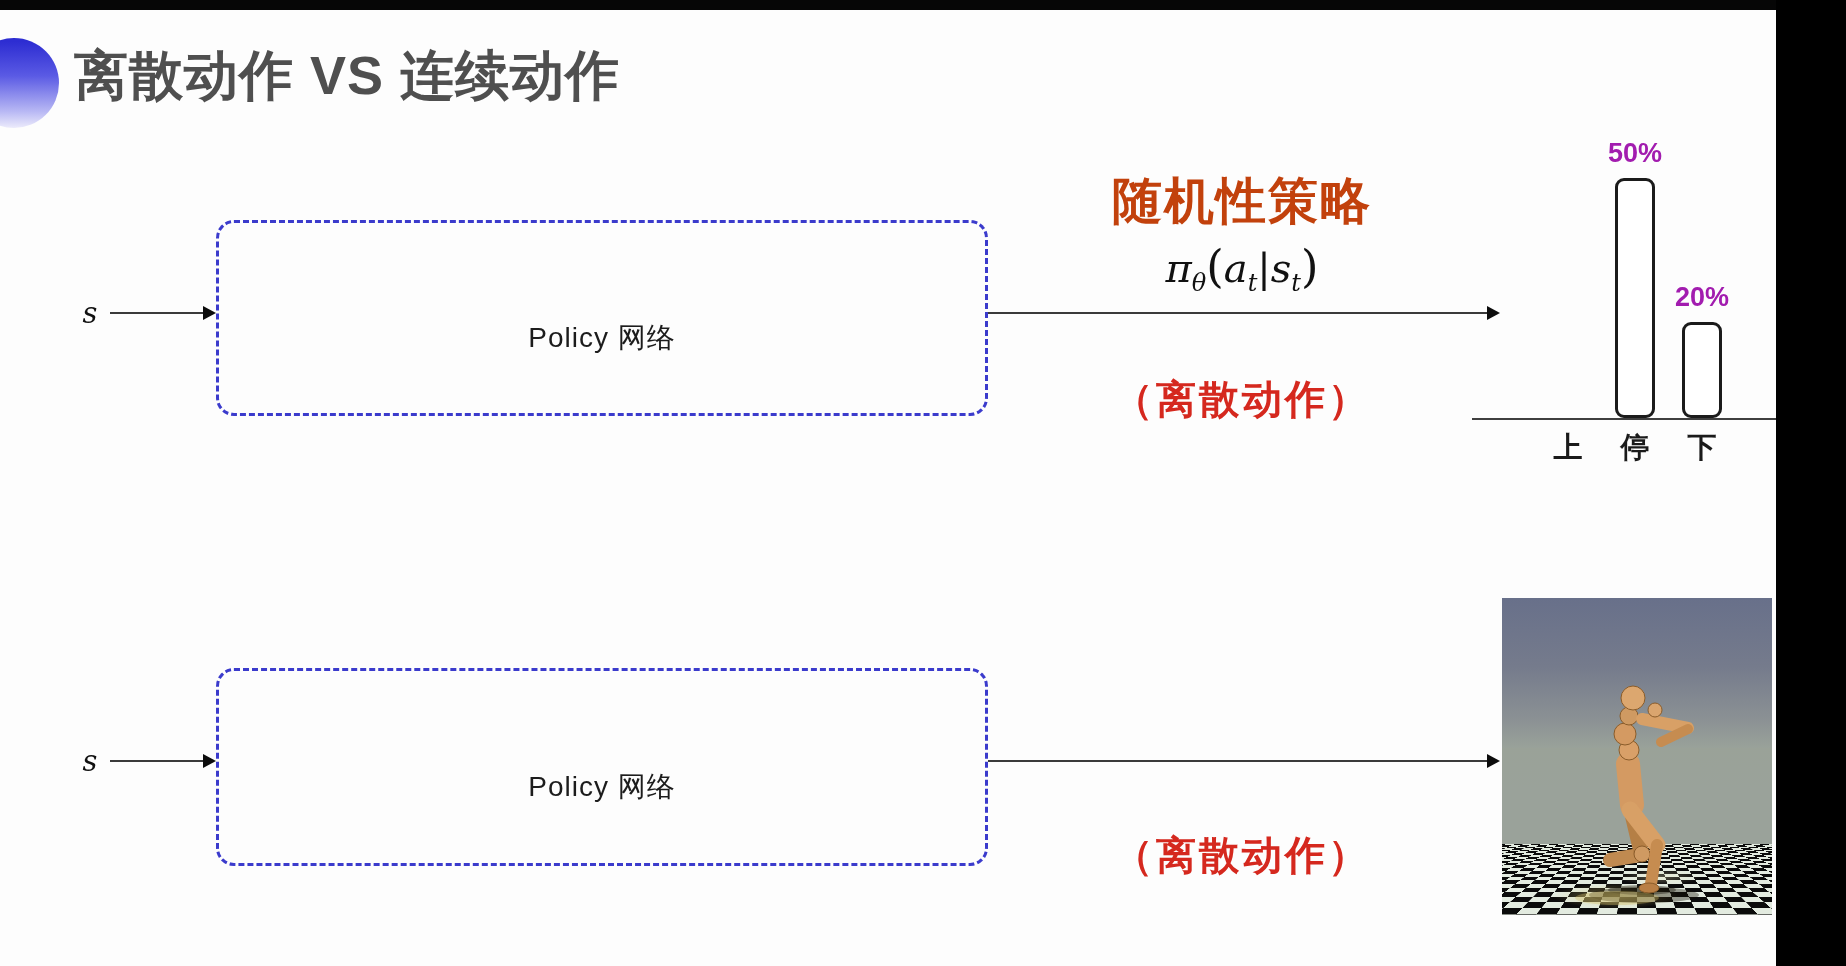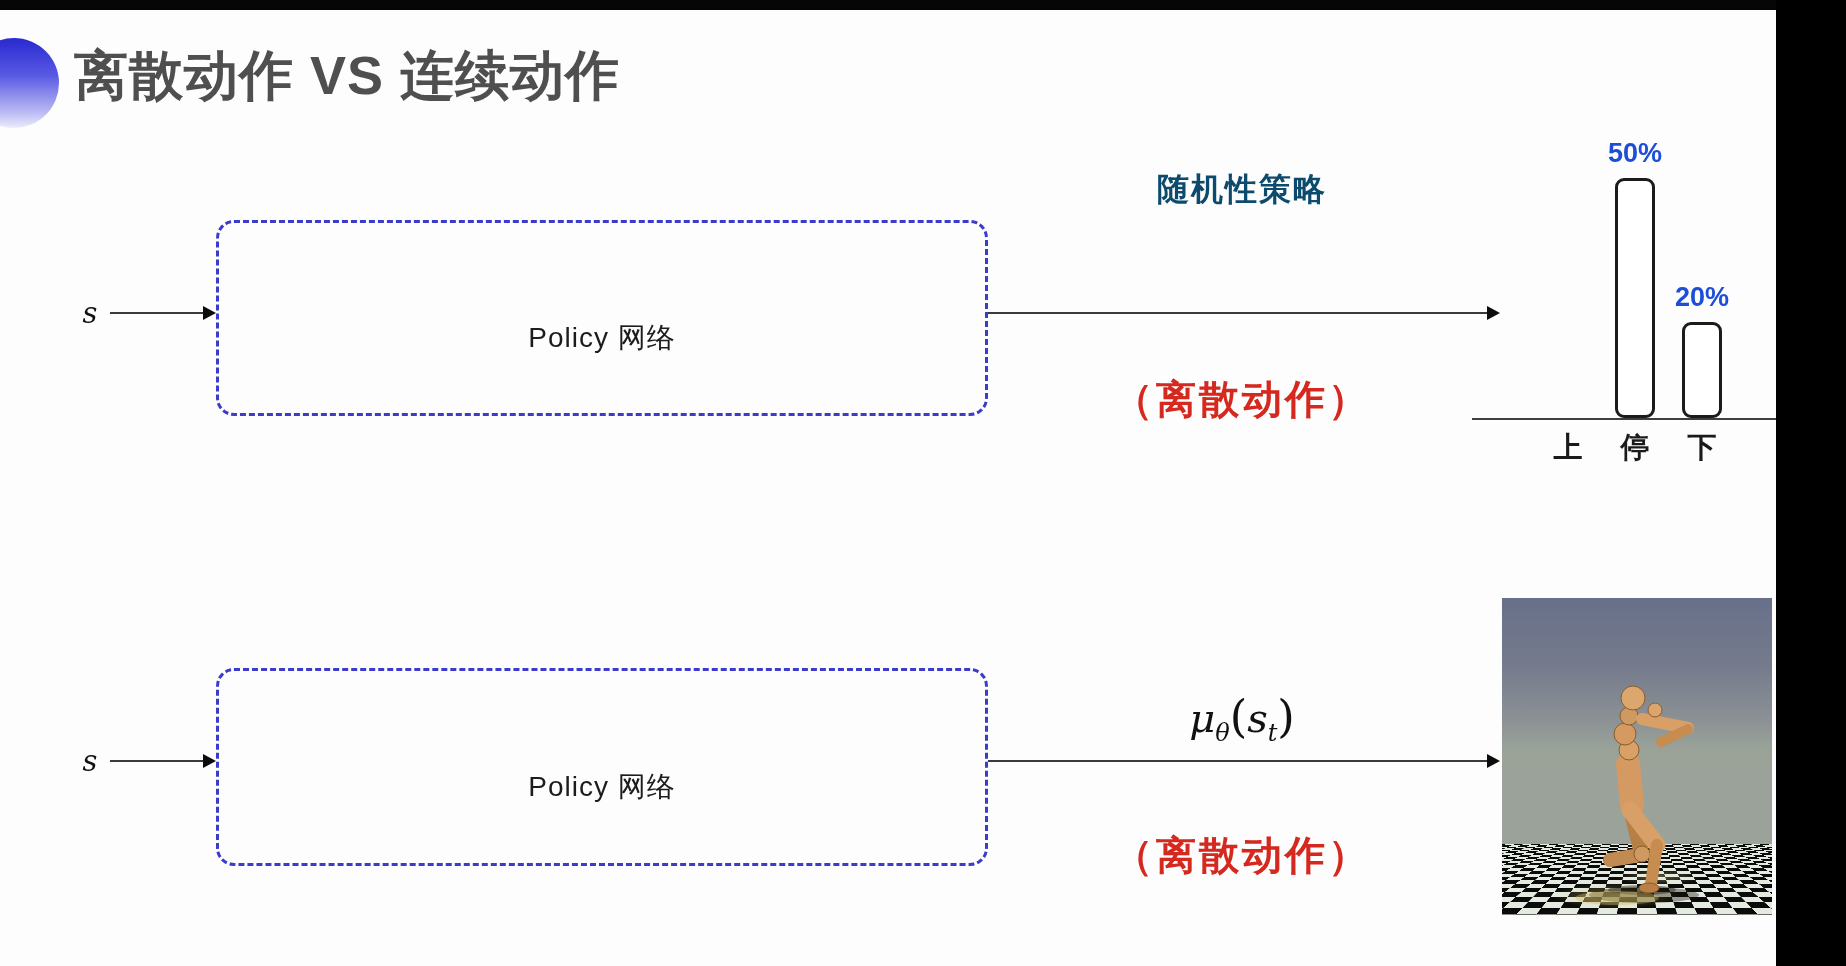--- a/index.html
+++ b/index.html
@@ -30,36 +30,36 @@
   .s1{left:70px;top:286px;} .s2{left:70px;top:734px;}
 
   
   .policy-box{position:absolute;left:216px;width:766px;border:3px dashed #3b3bcc;border-radius:18px;
     display:flex;align-items:center;justify-content:center;background:transparent;}
   .box1{top:210px;height:190px;} .box2{top:658px;height:192px;}
   .policy-box .box-label{font-size:28px;color:#1c1c1c;letter-spacing:1px;margin-top:40px;}
 
   
   .tblock{position:absolute;left:1042px;width:400px;text-align:center;}
-  .policy-title{font-size:32px;font-weight:600;color:#0c4a6e;letter-spacing:2px;}
+  .policy-title{font-size:50px;font-weight:600;color:#c2410c;letter-spacing:2px;}
   .pt1{top:158px;} .pt2{top:618px;}
   .formula{font-size:40px;color:#111;font-family:"DejaVu Serif",serif;line-height:1.3;}
   .formula .it{font-style:italic;}
   .formula sub{font-size:.6em;font-style:italic;}
   .formula .paren{font-size:1.12em;font-style:normal;}
   .fm1{top:228px;} .fm2{top:678px;}
   .action-note{font-size:40px;font-weight:700;color:#d5281e;letter-spacing:3px;}
   .an1{top:362px;} .an2{top:818px;}
 
   
   .chart{position:absolute;left:1460px;top:118px;width:346px;height:340px;}
   .chart .baseline{position:absolute;left:12px;top:290px;width:318px;height:2px;background:#3f3f3f;}
   .bar-col{position:absolute;bottom:50px;width:40px;display:flex;flex-direction:column;align-items:center;}
   .bc0{left:88px;} .bc1{left:155px;} .bc2{left:222px;}
-  .bar-value{font-size:27px;font-weight:600;color:#1d4ed8;white-space:nowrap;margin-bottom:9px;}
+  .bar-value{font-size:27px;font-weight:600;color:#a21caf;white-space:nowrap;margin-bottom:9px;}
   .bar{width:40px;box-sizing:border-box;border:3px solid #1b1b1b;border-radius:9px;background:#fff;}
   .cat-label{position:absolute;top:300px;width:60px;text-align:center;
     font-size:29px;font-weight:600;color:#1a1a1a;}
   .cl0{left:78px;} .cl1{left:145px;} .cl2{left:212px;}
 
   
   .mujoco{position:absolute;left:1502px;top:588px;width:270px;height:317px;overflow:hidden;background:#9aa29a;}
   .mj-sky{position:absolute;left:0;top:0;right:0;height:152px;
     background:linear-gradient(180deg,#68708a 0%,#757b8c 45%,#8b9194 80%,#9aa39a 100%);}
   .mj-floor{position:absolute;left:0;top:150px;right:0;bottom:0;overflow:hidden;background:#9aa29a;}
@@ -90,20 +90,23 @@
     </div>
     <div class="policy-box box1">
       <span class="box-label">Policy 网络</span>
     </div>
     <div class="arrow arrow-l1">
       <div class="aline"></div>
       <div class="ah"></div>
     </div>
 
     <div class="tblock policy-title pt1">随机性策略</div>
+    <div class="tblock formula fm1">
+      <span class="it">π</span><sub>θ</sub><span class="paren">(</span><span class="it">a</span><sub>t</sub><span>|</span><span class="it">s</span><sub>t</sub><span class="paren">)</span>
+    </div>
     <div class="tblock action-note an1">（离散动作）</div>
 
     <div class="chart">
       <div class="bar-col bc1">
         <div class="bar-value">50%</div>
         <div class="bar" style="height: 240px;"></div>
       </div>
       <div class="bar-col bc2">
         <div class="bar-value">20%</div>
         <div class="bar" style="height: 96px;"></div>
@@ -120,23 +123,20 @@
       <div class="ah"></div>
     </div>
     <div class="policy-box box2">
       <span class="box-label">Policy 网络</span>
     </div>
     <div class="arrow arrow-l2">
       <div class="aline"></div>
       <div class="ah"></div>
     </div>
 
-    <div class="tblock formula fm2">
-      <span class="it">μ</span><sub>θ</sub><span class="paren">(</span><span class="it">s</span><sub>t</sub><span class="paren">)</span>
-    </div>
     <div class="tblock action-note an2">（离散动作）</div>
 
     <div class="mujoco">
       <div class="mj-sky"></div>
       <div class="mj-floor">
         <div class="mj-checker"></div>
       </div>
       <div class="mj-haze"></div>
       <div class="mj-glow"></div>
       <svg class="mj-robot" viewBox="0 0 270 317" xmlns="http://www.w3.org/2000/svg">

